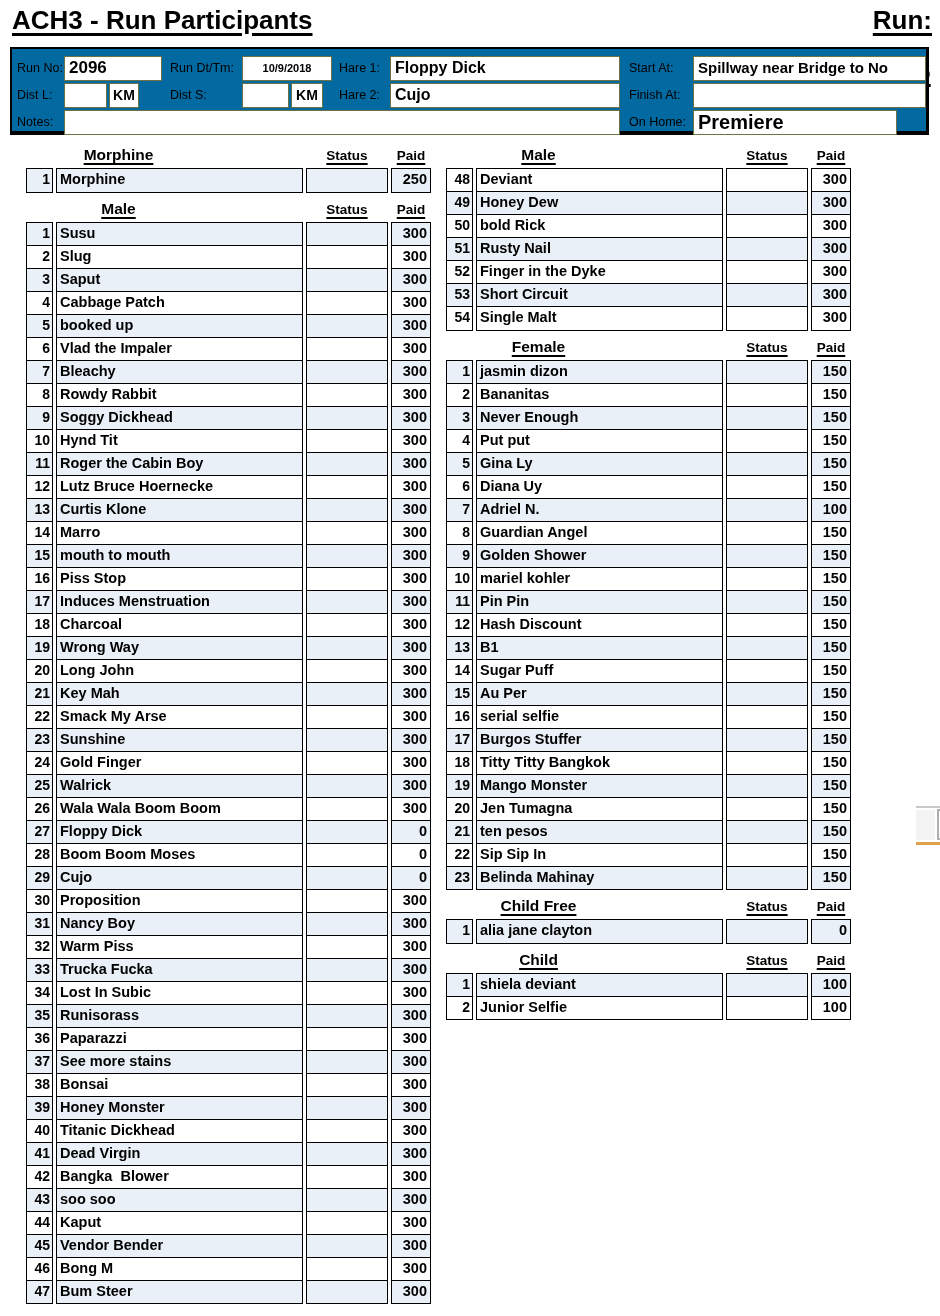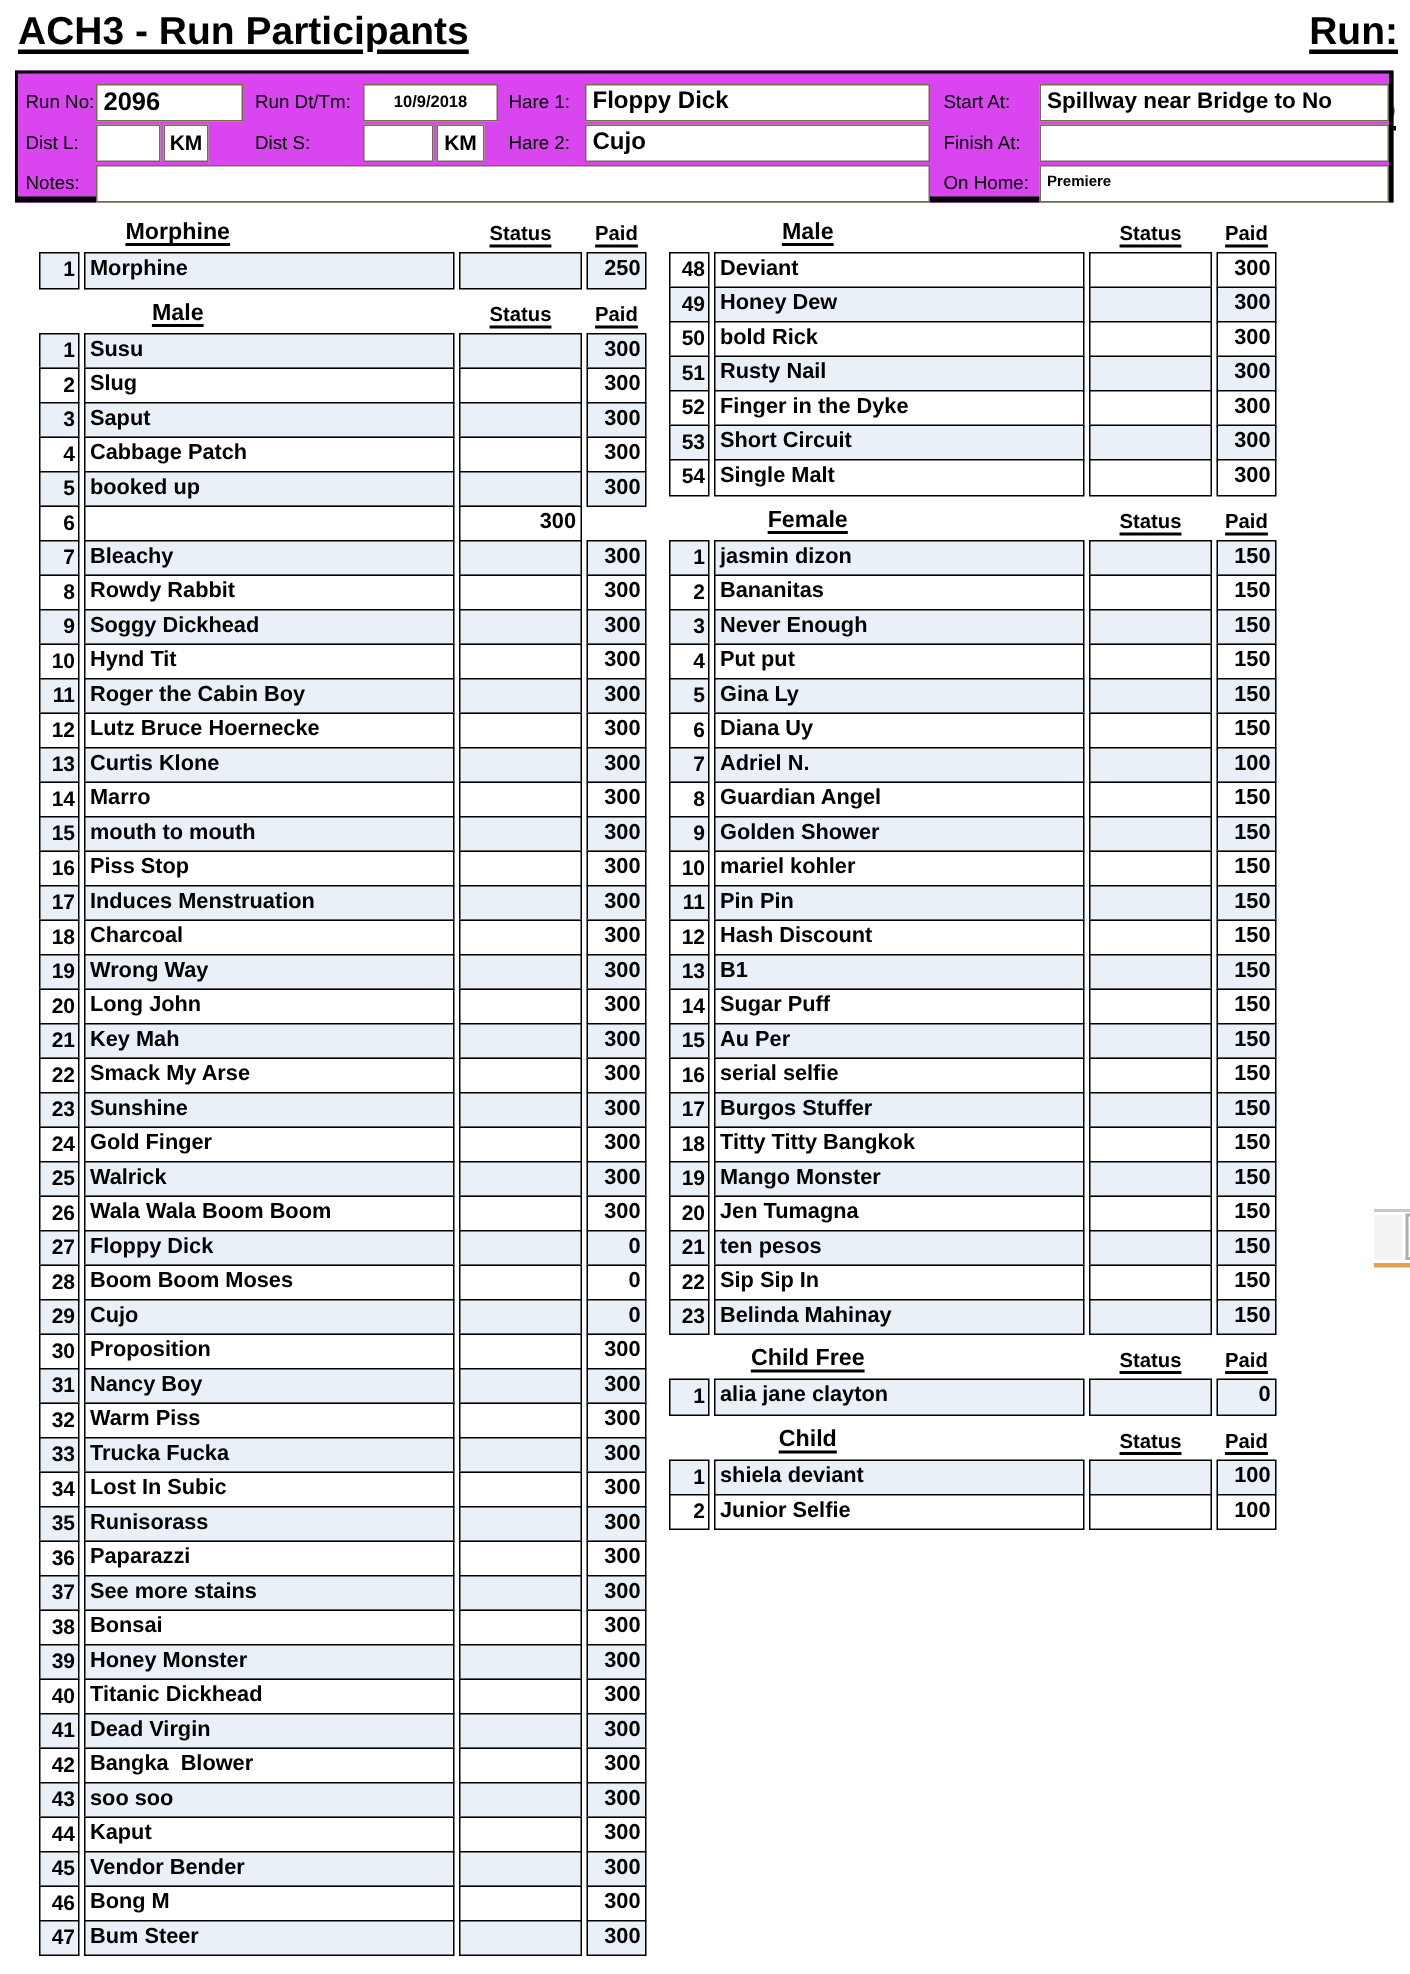--- a/index.html
+++ b/index.html
@@ -4,21 +4,21 @@
 <style>
   html,body{margin:0;padding:0;width:940px;height:1316px;background:#fff;overflow:hidden;
             font-family:"Liberation Sans",sans-serif;color:#000;}
   
   .titlebar{position:absolute;left:0;top:0;width:940px;height:46px;}
   .page-title{position:absolute;left:12px;top:5px;font-size:26px;font-weight:bold;
               text-decoration:underline;text-decoration-thickness:2.5px;text-underline-offset:4px;}
   .run-wrap{position:absolute;right:8px;top:5px;display:flex;gap:20px;font-size:26px;font-weight:bold;flex-direction:column;}
   .run-wrap span{text-decoration:underline;text-decoration-thickness:2.5px;text-underline-offset:4px;}
   
-  .form-box{position:absolute;left:10px;top:47px;width:919px;height:88px;background:#d946ef;
+  .form-box{position:absolute;left:10px;top:47px;width:919px;height:88px;background:#0369a1;
             border:2px solid #000;border-right-width:3px;border-bottom-width:4px;box-sizing:border-box;}
   .flabel{position:absolute;font-size:12.5px;line-height:24px;white-space:nowrap;}
   .ffield{position:absolute;height:25px;border:1.5px solid #6e7144;box-sizing:border-box;
           font-weight:bold;font-size:15.5px;line-height:22px;padding-left:4px;white-space:nowrap;overflow:hidden;background:#fff;}
   .fcenter{text-align:center;padding-left:0;}
   
   .listcol{position:absolute;top:145px;width:406px;}
   #left-col{left:26px;}
   #right-col{left:446px;}
   .section{margin-top:6px;}
@@ -72,21 +72,21 @@
   <div class="ffield" style="left:230px;top:34px;width:47px"></div>
   <div class="ffield fcenter" style="left:279px;top:34px;width:32px;font-size:14px">KM</div>
   <div class="flabel" style="left:327px;top:34px">Hare 2:</div>
   <div class="ffield" style="left:378px;top:34px;width:230px;font-size:16px">Cujo</div>
   <div class="flabel" style="left:617px;top:34px">Finish At:</div>
   <div class="ffield" style="left:681px;top:34px;width:233px"></div>
 
   <div class="flabel" style="left:5px;top:61px">Notes:</div>
   <div class="ffield" style="left:52px;top:61px;width:556px"></div>
   <div class="flabel" style="left:617px;top:61px">On Home:</div>
-  <div class="ffield" style="left:681px;top:61px;width:233px;font-size:10px">Premiere</div>
+  <div class="ffield" style="left:681px;top:61px;width:204px;font-size:20px">Premiere</div>
 </div>
 
 <div class="listcol" id="left-col">
     <div class="section">
       <div class="sec-header">
         <div class="sec-title">Morphine</div>
         <div class="col-head">Status</div>
         <div class="col-head">Paid</div>
       </div>
       <div class="rows">
@@ -130,20 +130,21 @@
           <div class="cell paidc">300</div>
         </div>
         <div class="prow shade">
           <div class="cell numc">5</div>
           <div class="cell namec">booked up</div>
           <div class="cell statusc"></div>
           <div class="cell paidc">300</div>
         </div>
         <div class="prow">
           <div class="cell numc">6</div>
+          <div class="cell namec">Vlad the Impaler</div>
           <div class="cell statusc"></div>
           <div class="cell paidc">300</div>
         </div>
         <div class="prow shade">
           <div class="cell numc">7</div>
           <div class="cell namec">Bleachy</div>
           <div class="cell statusc"></div>
           <div class="cell paidc">300</div>
         </div>
         <div class="prow">

